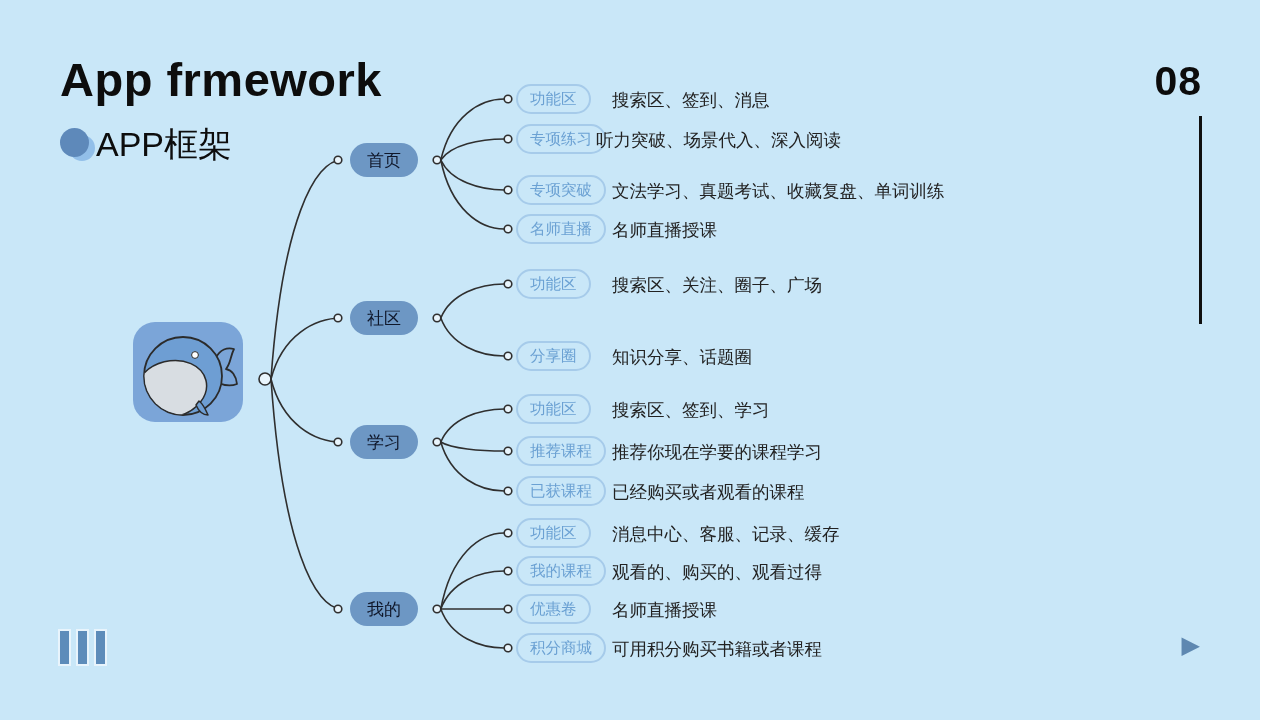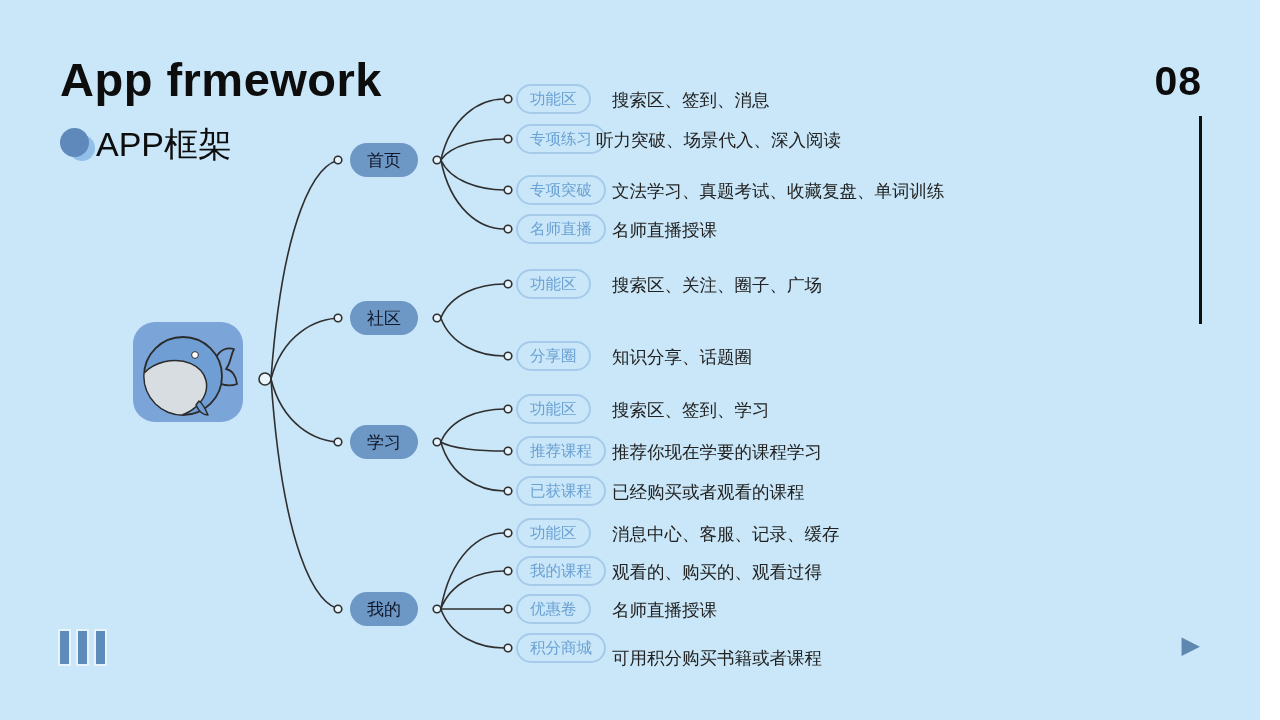--- a/index.html
+++ b/index.html
@@ -153,21 +153,21 @@
       <div class="child-pill" style="left: 516px; top: 476px;">已获课程</div>
       <div class="child-desc" style="left: 612px; top: 480px;">已经购买或者观看的课程</div>
       <div class="branch-pill" style="left: 350px; top: 592px;">我的</div>
       <div class="child-pill" style="left: 516px; top: 518px;">功能区</div>
       <div class="child-desc" style="left: 612px; top: 522px;">消息中心、客服、记录、缓存</div>
       <div class="child-pill" style="left: 516px; top: 556px;">我的课程</div>
       <div class="child-desc" style="left: 612px; top: 560px;">观看的、购买的、观看过得</div>
       <div class="child-pill" style="left: 516px; top: 594px;">优惠卷</div>
       <div class="child-desc" style="left: 612px; top: 598px;">名师直播授课</div>
       <div class="child-pill" style="left: 516px; top: 633px;">积分商城</div>
-      <div class="child-desc" style="left: 612px; top: 637px; margin-top: 9px;">可用积分购买书籍或者课程</div>
+      <div class="child-desc" style="left: 612px; top: 637px;">可用积分购买书籍或者课程</div>
     </div>
 
   <div class="bars">
       <i></i>
       <i></i>
       <i></i>
     </div>
 
   <div class="footer-credit">
     <span class="play">▶</span>

